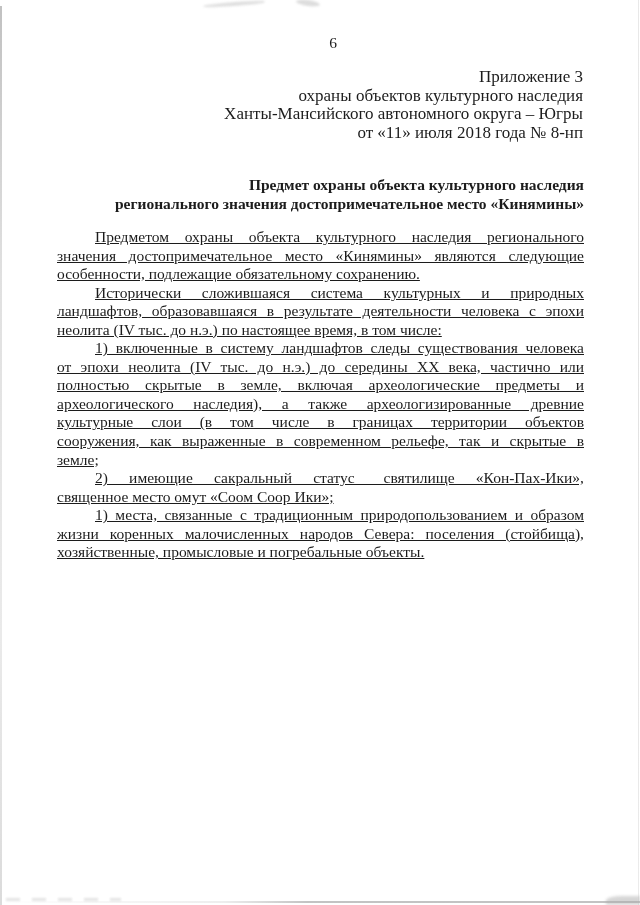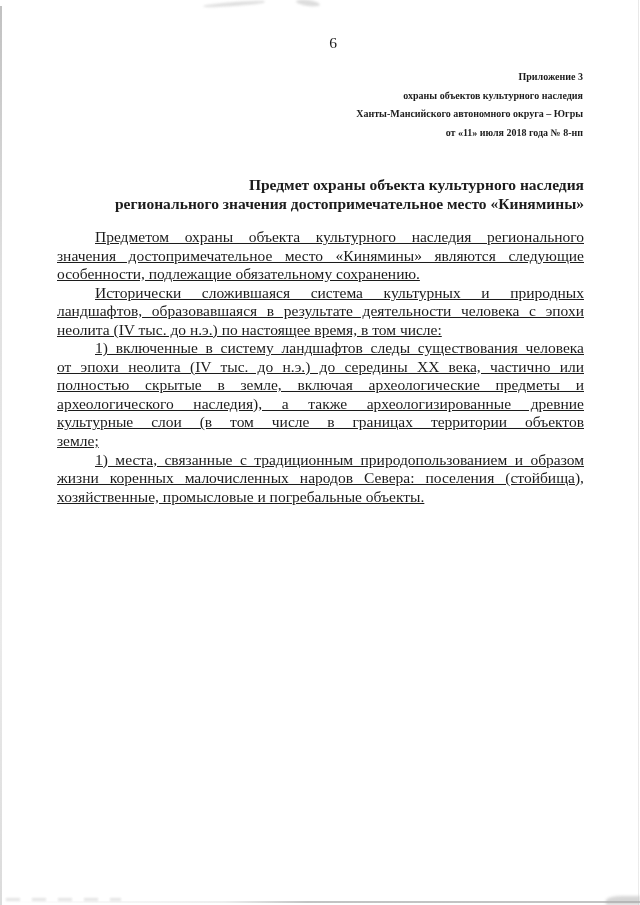--- a/index.html
+++ b/index.html
@@ -24,24 +24,23 @@
     font-size: 15.5px;
     line-height: 18px;
   }
 
   
   .letterhead {
     position: absolute;
     top: 68px;
     right: 57px;
     text-align: right;
-    font-size: 10px;
+    font-size: 17px;
     line-height: 18.6px;
     white-space: nowrap;
-    font-weight: bold;
   }
 
   
   .doc-title {
     position: absolute;
     top: 175px;
     left: 57px;
     width: 527px;
     text-align: right;
     font-weight: 700;
@@ -133,21 +132,26 @@
         <div class="line first">Исторически сложившаяся система культурных и природных</div>
         <div class="line">ландшафтов, образовавшаяся в результате деятельности человека с эпохи</div>
         <div class="line last">неолита (IV тыс. до н.э.) по настоящее время, в том числе:</div>
       </div>
       <div class="para">
         <div class="line first">1) включенные в систему ландшафтов следы существования человека</div>
         <div class="line">от эпохи неолита (IV тыс. до н.э.) до середины XX века, частично или</div>
         <div class="line">полностью скрытые в земле, включая археологические предметы и</div>
         <div class="line">археологического наследия), а также археологизированные древние</div>
         <div class="line">культурные слои (в том числе в границах территории объектов</div>
+        <div class="line">сооружения, как выраженные в современном рельефе, так и скрытые в</div>
         <div class="line last">земле;</div>
+      </div>
+      <div class="para">
+        <div class="line first">2) имеющие сакральный статус  святилище «Кон-Пах-Ики»,</div>
+        <div class="line last">священное место омут «Соом Соор Ики»;</div>
       </div>
       <div class="para">
         <div class="line first">1) места, связанные с традиционным природопользованием и образом</div>
         <div class="line">жизни коренных малочисленных народов Севера: поселения (стойбища),</div>
         <div class="line last">хозяйственные, промысловые и погребальные объекты.</div>
       </div>
     </div>
 
   <div class="artifact edge-left"></div>
   <div class="artifact edge-right"></div>

